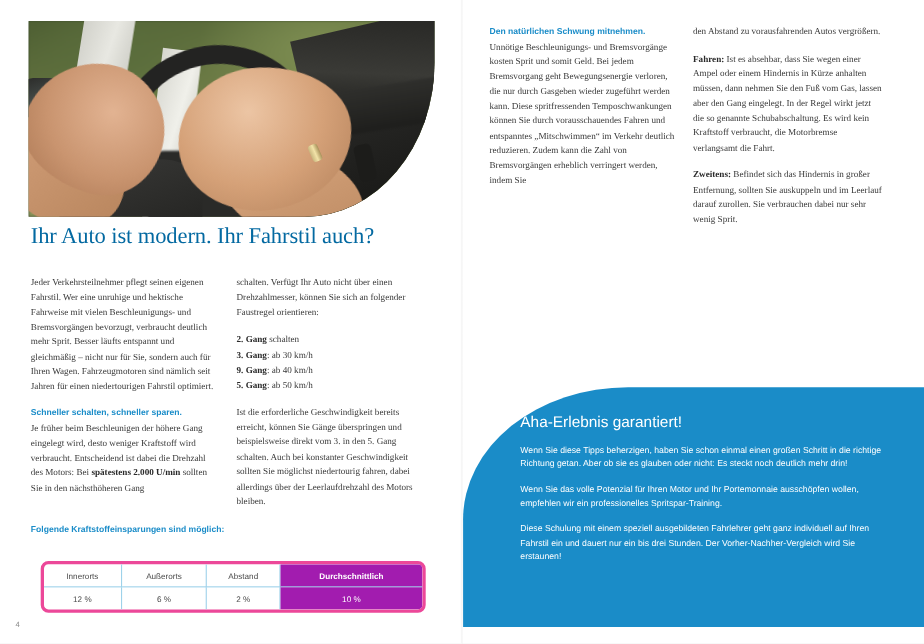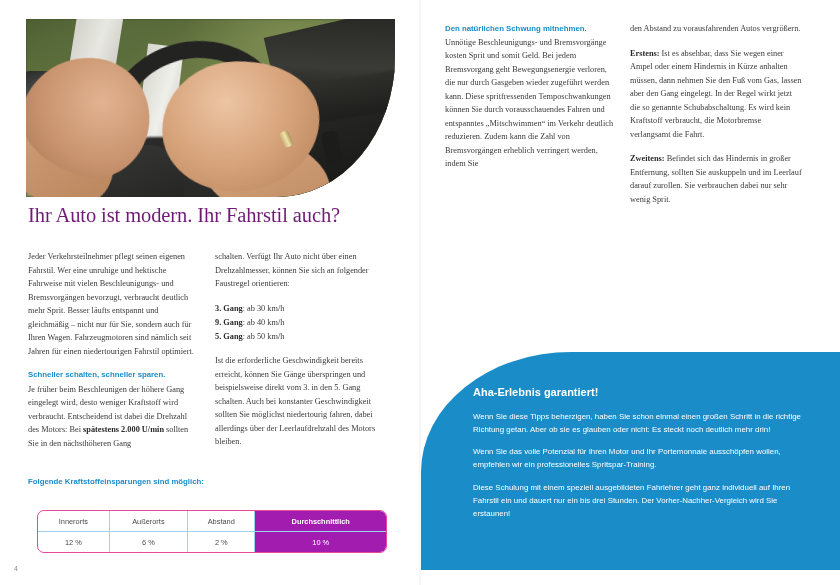--- a/index.html
+++ b/index.html
@@ -193,21 +193,21 @@
 
   
   .headline {
     position: absolute;
     left: 28px;
     top: 204px;
     width: 380px;
     font-family: "Liberation Serif", "DejaVu Serif", serif;
     font-size: 20.5px;
     font-weight: 400;
-    color: #701a75;
+    color: #0369a1;
     letter-spacing: -0.1px;
     line-height: 1.15;
   }
 
   
   .lcol {
     position: absolute;
     top: 250px;
     width: 172px;
     font-family: "Liberation Serif", "DejaVu Serif", serif;
@@ -249,21 +249,21 @@
   .savings {
     position: absolute;
     left: 37px;
     top: 510px;
     width: 350px;
     border-collapse: separate;
     border-spacing: 0;
     font-family: "Liberation Sans", "DejaVu Sans", sans-serif;
     font-size: 7.4px;
     color: #4a4a4a;
-    border: 1px solid #ec4899;
+    border: 3px solid #ec4899;
     border-radius: 7px;
     overflow: hidden;
     background: #fff;
   }
   .savings td {
     text-align: center;
     padding: 5.5px 2px;
     border-right: 1px solid #9ed2ea;
     border-bottom: 1px solid #9ed2ea;
     white-space: nowrap;
@@ -329,23 +329,23 @@
     position: absolute;
     left: 52px;
     top: 16px;
     width: 340px;
     font-family: "Liberation Sans", "DejaVu Sans", sans-serif;
     font-size: 7.9px;
     line-height: 1.62;
     color: #ffffff;
   }
   .aha-inner h4 {
-    font-size: 11px;
-    font-weight: bold;
-    margin: 16px 0 9px 0;
+    font-size: 14px;
+    font-weight: normal;
+    margin: 4px 0 9px 0;
   }
   .aha-inner p { margin: 0 0 10px 0; }
   .aha-inner p:last-child { margin-bottom: 0; }
   .aha-inner a { color: #ffffff; text-decoration: none; }
 </style>
 </head>
 <body>
 
 <div id="page">
 
@@ -375,20 +375,21 @@
     <div class="lcol c1">
       <p>Jeder Verkehrsteilnehmer pflegt seinen eigenen Fahrstil. Wer eine unruhige und hektische Fahrweise mit vielen Beschleunigungs- und Bremsvorgängen bevorzugt, verbraucht deutlich mehr Sprit. Besser läufts entspannt und gleichmäßig – nicht nur für Sie, sondern auch für Ihren Wagen. Fahrzeugmotoren sind nämlich seit Jahren für einen niedertourigen Fahrstil optimiert.</p>
       <p>
         <span class="sub">Schneller schalten, schneller sparen.</span><span>Je früher beim Beschleunigen der höhere Gang eingelegt wird, desto weniger Kraftstoff wird verbraucht. Entscheidend ist dabei die Drehzahl des Motors: Bei </span><b>spätestens 2.000 U/min</b><span> sollten Sie in den nächsthöheren Gang</span>
       </p>
     </div>
 
     <div class="lcol c2">
       <p>schalten. Verfügt Ihr Auto nicht über einen Drehzahlmesser, können Sie sich an folgender Faustregel orientieren:</p>
       <ul class="gearlist">
+        <li><b>2. Gang</b><span></span><span> schalten</span></li>
         <li><b>3. Gang</b><span>:</span><span> ab 30 km/h</span></li>
         <li><b>9. Gang</b><span>:</span><span> ab 40 km/h</span></li>
         <li><b>5. Gang</b><span>:</span><span> ab 50 km/h</span></li>
       </ul>
       <p style="margin-top:11px">Ist die erforderliche Geschwindigkeit bereits erreicht, können Sie Gänge überspringen und beispielsweise direkt vom 3. in den 5. Gang schalten. Auch bei konstanter Geschwindigkeit sollten Sie möglichst niedertourig fahren, dabei allerdings über der Leerlaufdrehzahl des Motors bleiben.</p>
     </div>
 
     <div class="tbl-caption">Folgende Kraftstoffeinsparungen sind möglich:</div>
 
     <table class="savings">
@@ -417,21 +418,21 @@
 
     <div class="rcol c1">
       <p>
         <span class="sub">Den natürlichen Schwung mitnehmen.</span><span> Unnötige Beschleunigungs- und Bremsvorgänge kosten Sprit und somit Geld. Bei jedem Bremsvorgang geht Bewegungsenergie verloren, die nur durch Gasgeben wieder zugeführt werden kann. Diese spritfressenden Temposchwankungen können Sie durch vorausschauendes Fahren und entspanntes „Mitschwimmen“ im Verkehr deutlich reduzieren. Zudem kann die Zahl von Bremsvorgängen erheblich verringert werden, indem Sie</span>
       </p>
     </div>
 
     <div class="rcol c2">
       <p>den Abstand zu vorausfahrenden Autos vergrößern.</p>
       <p>
-        <b>Erstens:</b><span> Ist es absehbar, dass Sie wegen einer Ampel oder einem Hindernis in Kürze anhalten müssen, dann nehmen Sie den Fuß vom Gas, lassen aber den Gang eingelegt. In der Regel wirkt jetzt die so genannte Schubabschaltung. Es wird kein Kraftstoff verbraucht, die Motorbremse verlangsamt die Fahrt.</span>
+        <b>Fahren:</b><span> Ist es absehbar, dass Sie wegen einer Ampel oder einem Hindernis in Kürze anhalten müssen, dann nehmen Sie den Fuß vom Gas, lassen aber den Gang eingelegt. In der Regel wirkt jetzt die so genannte Schubabschaltung. Es wird kein Kraftstoff verbraucht, die Motorbremse verlangsamt die Fahrt.</span>
       </p>
       <p>
         <b>Zweitens:</b><span> Befindet sich das Hindernis in großer Entfernung, sollten Sie auskuppeln und im Leerlauf darauf zurollen. Sie verbrauchen dabei nur sehr wenig Sprit.</span>
       </p>
     </div>
 
     <div class="aha">
       <div class="aha-inner">
         <h4>Aha-Erlebnis garantiert!</h4>
         <p>Wenn Sie diese Tipps beherzigen, haben Sie schon einmal einen großen Schritt in die richtige Richtung getan. Aber ob sie es glauben oder nicht: Es steckt noch deutlich mehr drin!</p>

